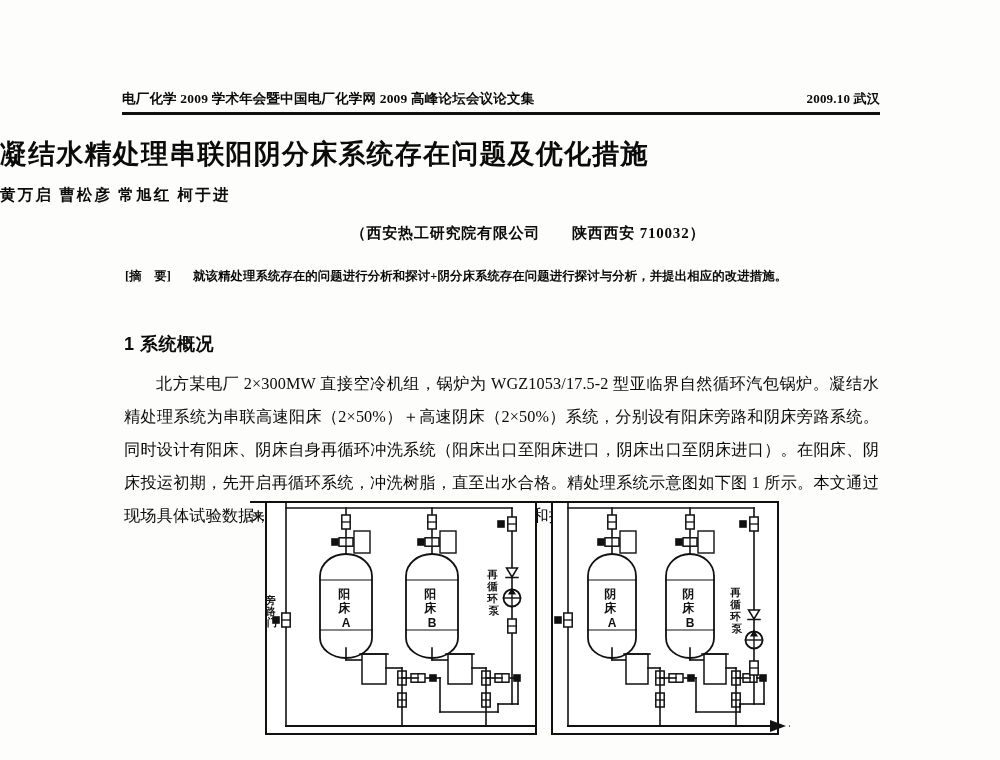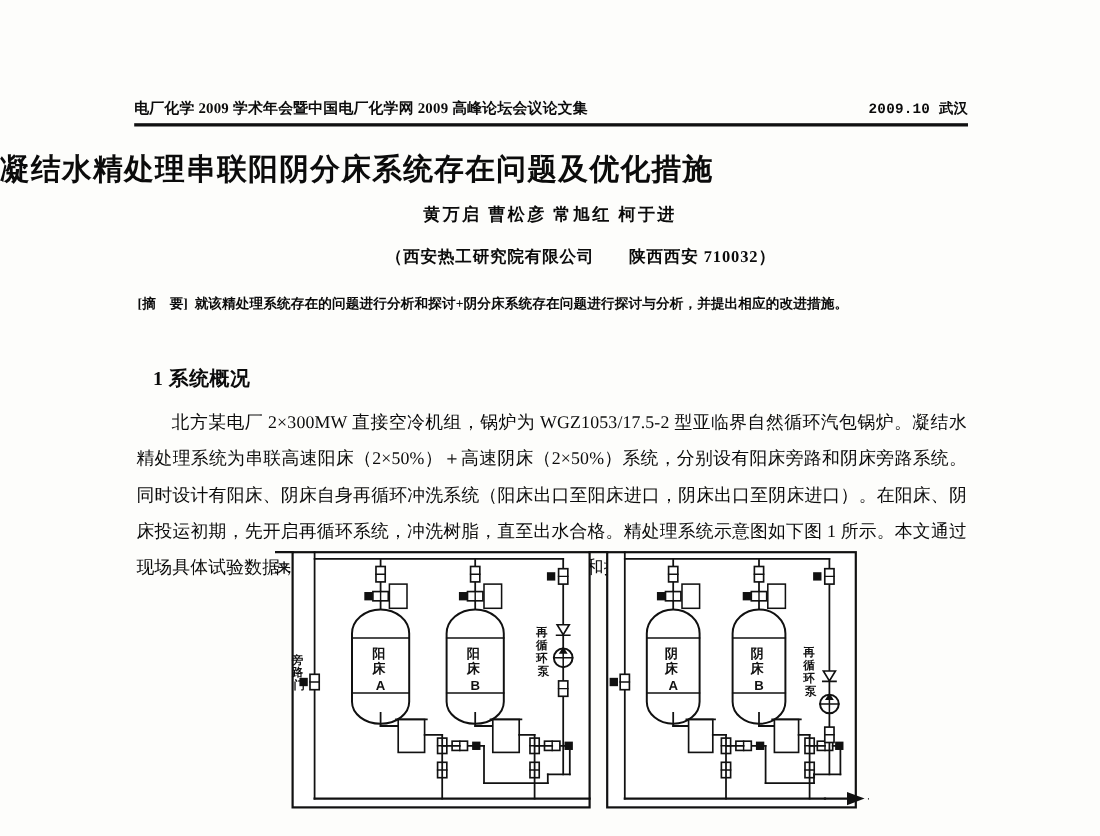--- a/index.html
+++ b/index.html
@@ -30,21 +30,21 @@
     top: 90px;
     width: 758px;
     display: flex;
     justify-content: space-between;
     align-items: flex-start;
     font-size: 13.5px;
     font-weight: bold;
     letter-spacing: 0.2px;
   }
   .header-left { white-space: nowrap; }
-  .header-right { white-space: nowrap; font-size: 13px; font-family: Liberation Mono, monospace; }
+  .header-right { white-space: nowrap; font-size: 13px; }
 
   .header-rule {
     position: absolute;
     left: 122px;
     top: 112px;
     width: 758px;
     height: 2.6px;
     background: #111;
   }
 
@@ -58,21 +58,21 @@
     font-size: 27px;
     font-weight: bold;
     letter-spacing: 1.2px;
     font-family: "Liberation Sans", "DejaVu Sans", sans-serif;
   }
   .authors {
     position: absolute;
     left: 0;
     top: 185px;
     width: 1000px;
-    text-align: center;
+    text-align: left;
     font-size: 15.5px;
     font-weight: bold;
     letter-spacing: 2.2px;
   }
   .affiliation {
     position: absolute;
     left: 0;
     top: 224px;
     width: 1000px;
     text-align: center;
@@ -96,31 +96,31 @@
   .keywords-row {
     position: absolute;
     left: 125px;
     top: 298px;
     width: 756px;
     font-size: 12.6px;
     font-weight: bold;
     letter-spacing: 0.6px;
     white-space: nowrap;
   }
-  .tag { margin-right: 6px; }
+  .tag { margin-right: 22px; }
 
   
   .section-heading {
     position: absolute;
-    left: 139px;
+    left: 124px;
     top: 332px;
     font-size: 18px;
     font-weight: bold;
     letter-spacing: 0.5px;
-    font-family: Liberation Serif, serif;
+    font-family: Liberation Sans, sans-serif;
   }
   .body-text {
     position: absolute;
     left: 124px;
     top: 368px;
     width: 755px;
     font-size: 16.2px;
     line-height: 33px;
     text-indent: 32px;
     text-align: justify;

